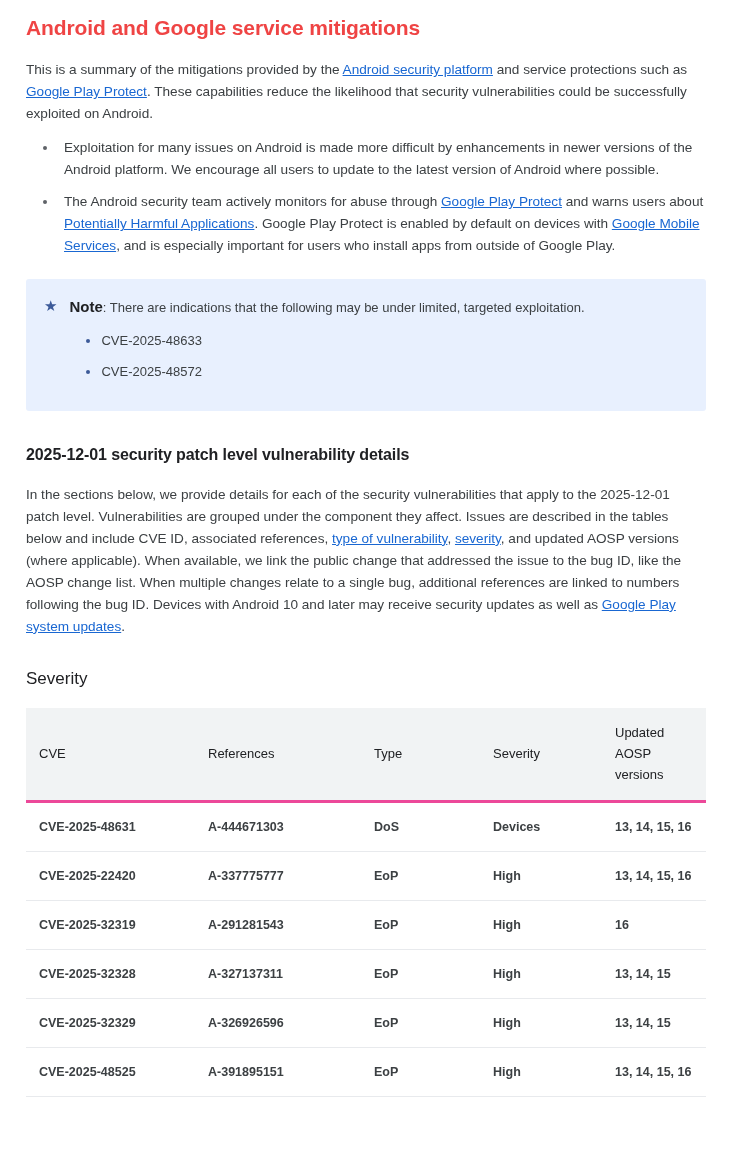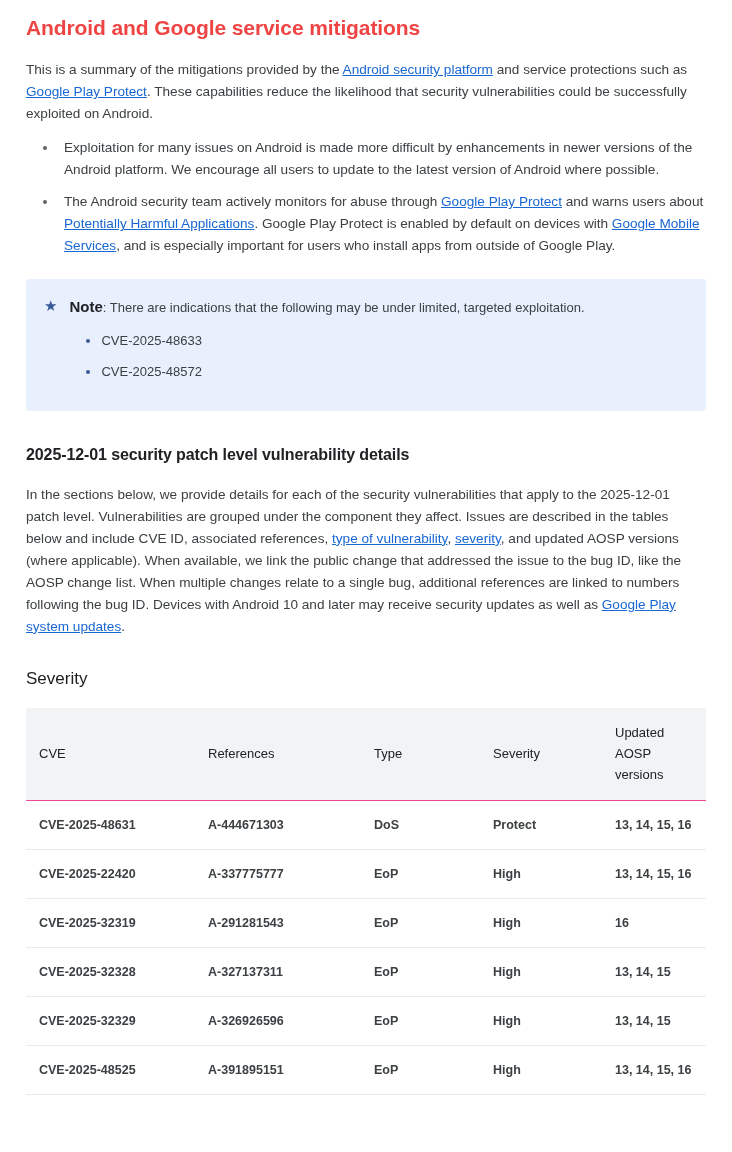--- a/index.html
+++ b/index.html
@@ -112,21 +112,21 @@
     border-collapse: collapse;
     margin-top: 18px;
     font-size: 12.5px;
   }
   table.vuln-table th {
     background: #f1f3f4;
     text-align: left;
     font-weight: 400;
     color: #202124;
     padding: 15px 12px;
-    border-bottom: 1px solid #ec4899;
+    border-bottom: 3px solid #ec4899;
     font-size: 13px;
   }
   table.vuln-table td {
     padding: 14px 12px;
     border-bottom: 1px solid #e8eaed;
     color: #3c4043;
     font-size: 12.5px;
     vertical-align: middle;
     font-weight: bold;
   }
@@ -175,21 +175,21 @@
         <th>Type</th>
         <th>Severity</th>
         <th>Updated AOSP versions</th>
       </tr>
     </thead>
     <tbody>
       <tr>
         <td>CVE-2025-48631</td>
         <td>A-444671303</td>
         <td>DoS</td>
-        <td>Protect</td>
+        <td>Devices</td>
         <td>13, 14, 15, 16</td>
       </tr>
       <tr>
         <td>CVE-2025-22420</td>
         <td>A-337775777</td>
         <td>EoP</td>
         <td>High</td>
         <td>13, 14, 15, 16</td>
       </tr>
       <tr>

